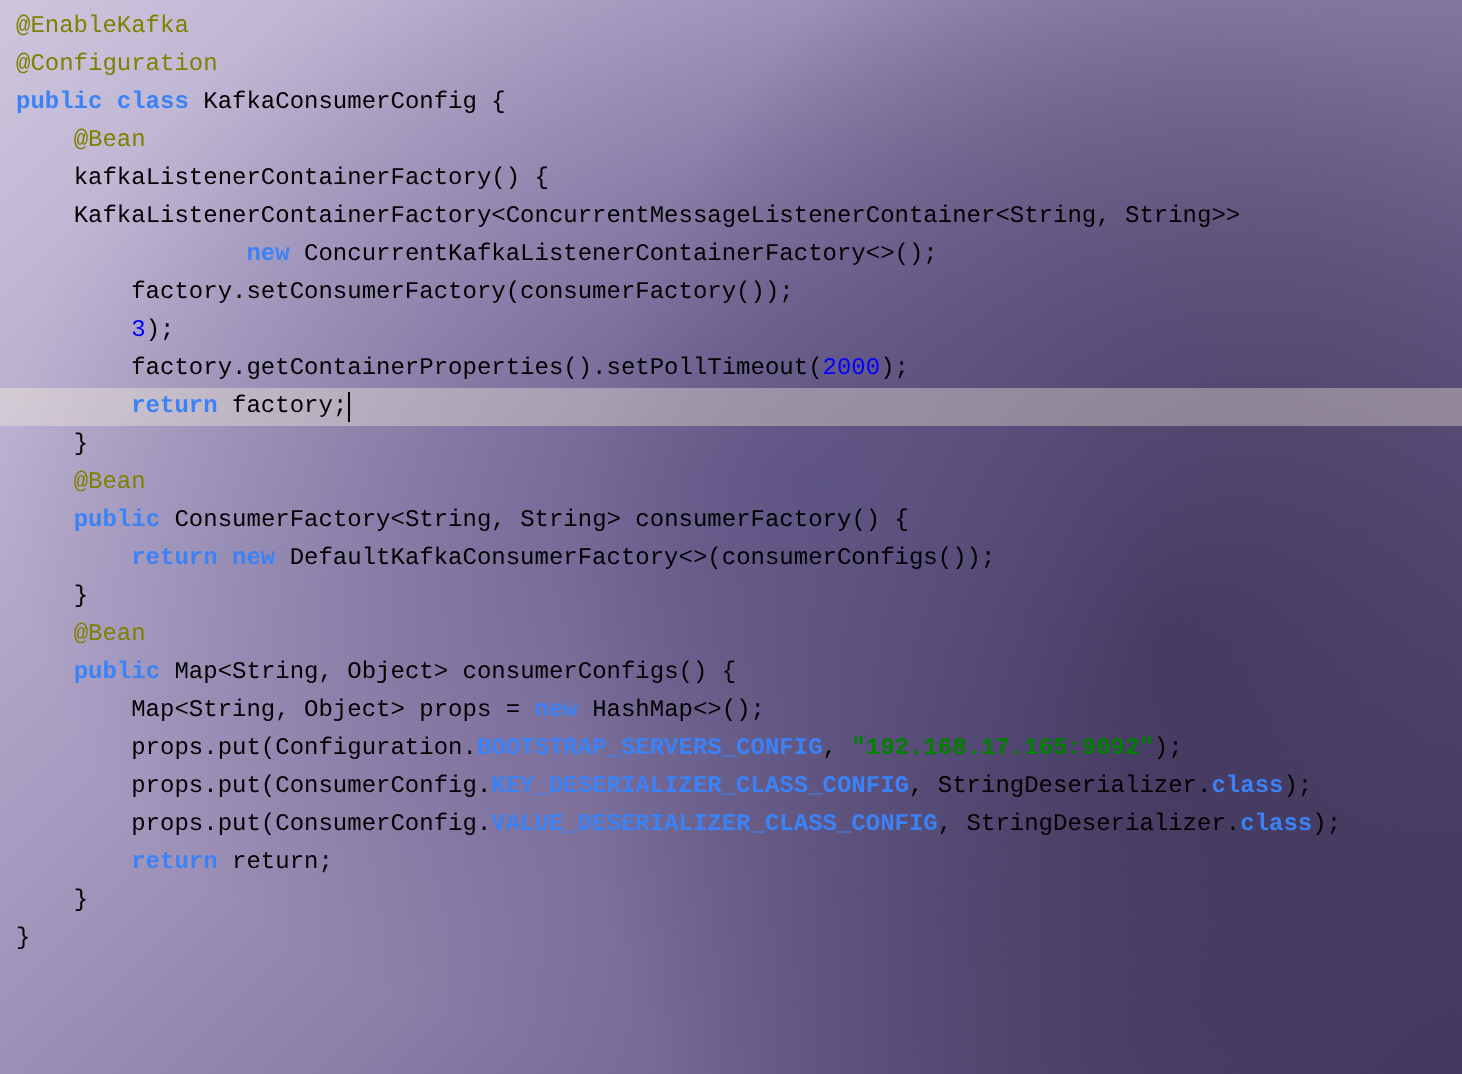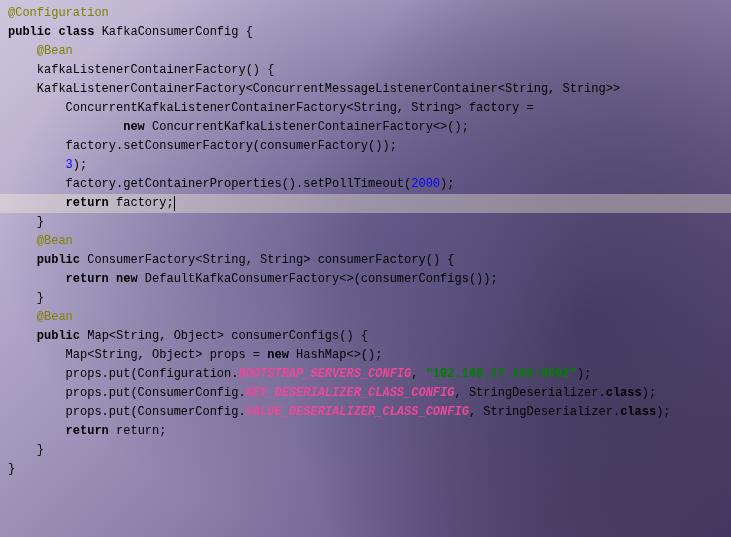--- a/index.html
+++ b/index.html
@@ -10,38 +10,38 @@
   background:
     radial-gradient(ellipse 400px 300px at 55% 45%, rgba(90,80,130,0.8), transparent),
     radial-gradient(ellipse 300px 400px at 80% 60%, rgba(50,40,70,0.9), transparent),
     linear-gradient(135deg, #cec5dd 0%, #aba0c4 30%, #8c7fa8 55%, #6d5e8f 75%, #4a3d68 100%);
   overflow:hidden; position:relative;
 }
 .editor { position:relative; padding-top:4px; }
 .line { padding-left:8px; white-space:pre; display:flex; }
 .hl { background:rgba(255,250,220,0.35); }
 .tok { }
-.kw   { color:#000000; font-weight:bold; }
+.kw   { color:#3b82f6; font-weight:bold; }
 .ann  { color:#808000; }
 .str  { color:#008000; font-weight:bold; }
 .num  { color:#0000ff; }
-.const{ color:#ec4899; font-style:italic; font-weight:bold; }
+.const{ color:#3b82f6; font-weight:bold; }
 .plain{ color:#000000; }
 .caret{ display:inline-block; width:1px; height:15px; background:#000; vertical-align:middle; margin-top:2px; }
 </style>
 </head>
 <body>
 
 <div class="editor">
+    <div class="line"><span class="plain"></span><span class="tok ann">@EnableKafka</span></div>
     <div class="line"><span class="plain"></span><span class="tok ann">@Configuration</span></div>
     <div class="line"><span class="plain"></span><span class="tok kw">public class </span><span class="tok plain">KafkaConsumerConfig {</span></div>
     <div class="line"><span class="plain">    </span><span class="tok ann">@Bean</span></div>
     <div class="line"><span class="plain">    </span><span class="tok plain">kafkaListenerContainerFactory() {</span></div>
     <div class="line"><span class="plain">    </span><span class="tok plain">KafkaListenerContainerFactory&lt;ConcurrentMessageListenerContainer&lt;String, String&gt;&gt;</span></div>
-    <div class="line"><span class="plain">        </span><span class="tok plain">ConcurrentKafkaListenerContainerFactory&lt;String, String&gt; factory =</span></div>
     <div class="line"><span class="plain">                </span><span class="tok kw">new </span><span class="tok plain">ConcurrentKafkaListenerContainerFactory&lt;&gt;();</span></div>
     <div class="line"><span class="plain">        </span><span class="tok plain">factory.setConsumerFactory(consumerFactory());</span></div>
     <div class="line"><span class="plain">        </span><span class="tok num">3</span><span class="tok plain">);</span></div>
     <div class="line"><span class="plain">        </span><span class="tok plain">factory.getContainerProperties().setPollTimeout(</span><span class="tok num">2000</span><span class="tok plain">);</span></div>
     <div class="line hl"><span class="plain">        </span><span class="tok kw">return </span><span class="tok plain">factory;</span><span class="caret"></span></div>
     <div class="line"><span class="plain">    </span><span class="tok plain">}</span></div>
     <div class="line"><span class="plain"></span><span class="tok plain"></span></div>
     <div class="line"><span class="plain">    </span><span class="tok ann">@Bean</span></div>
     <div class="line"><span class="plain">    </span><span class="tok kw">public </span><span class="tok plain">ConsumerFactory&lt;String, String&gt; consumerFactory() {</span></div>
     <div class="line"><span class="plain">        </span><span class="tok kw">return new </span><span class="tok plain">DefaultKafkaConsumerFactory&lt;&gt;(consumerConfigs());</span></div>

